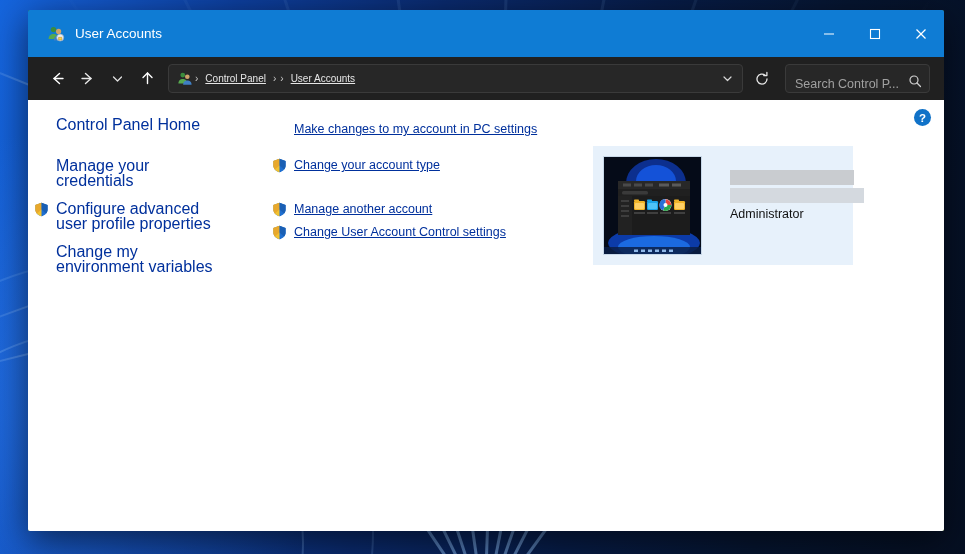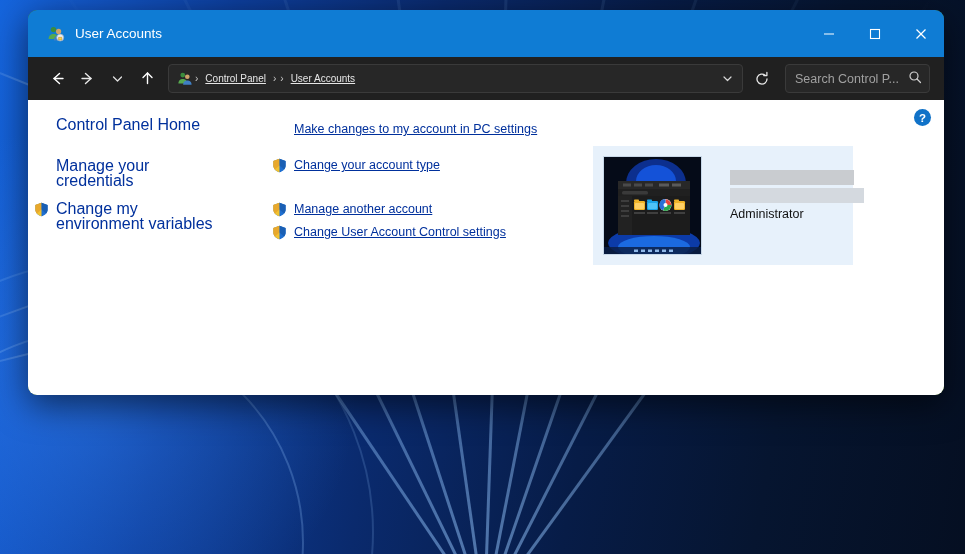--- a/index.html
+++ b/index.html
@@ -49,22 +49,22 @@
     background: radial-gradient(circle, rgba(60,140,255,0.38), rgba(60,140,255,0) 70%);
     pointer-events: none;
   }
 
   
   #window {
     position: absolute;
     left: 28px;
     top: 10px;
     width: 916px;
-    height: 385px;
-    border-radius: 9px;
+    height: 521px;
+    border-radius: 2px;
     overflow: hidden;
     box-shadow: 0 10px 34px rgba(0,0,0,0.55);
     background: #4d7c0f;
   }
 
   
   #titlebar {
     height: 47px;
     background: #0f7cd4;
     display: flex;
@@ -152,21 +152,21 @@
     border-radius: 3px; flex: none;
   }
   #searchbox {
     width: 145px;
     height: 29px;
     margin-left: 8px;
     background: #272727;
     border: 1px solid #3a3a3a;
     border-radius: 4px;
     display: flex;
-    align-items: center;
+    align-items: flex-end;
     padding: 0 7px;
     box-sizing: border-box;
     flex: none;
   }
   #search-input {
     flex: 1;
     background: transparent;
     border: none;
     outline: none;
     color: #e0e0e0;
@@ -430,20 +430,21 @@
       </div>
       <div class="side-link with-shield">
         <span class="side-shield">
           <svg class="shield" width="15" height="15" viewBox="0 0 15 15">
             <path d="M7.5 0.8 L13.6 2.9 V7.4 C13.6 10.8 10.9 13.3 7.5 14.2 C4.1 13.3 1.4 10.8 1.4 7.4 V2.9 Z" fill="#1f6fd0"></path>
             <path d="M7.5 0.8 L1.4 2.9 V7.4 C1.4 10.8 4.1 13.3 7.5 14.2 Z" fill="#f2c230"></path>
             <path d="M7.5 0.8 L1.4 2.9 V7.4 C1.4 9.0 2.0 10.4 2.9 11.5 L7.5 7.5 Z" fill="#e8a82c"></path>
             <path d="M7.5 0.8 L13.6 2.9 V7.4 C13.6 9.0 13.0 10.4 12.1 11.5 L7.5 7.5 Z" fill="#1a5fb4"></path>
           </svg>
         </span>
+        <span>Configure advanced user profile properties</span>
       </div>
       <div class="side-link">
         <span>Change my environment variables</span>
       </div>
     </div>
 
     <div id="content">
 
       <a class="main-link" id="link-pcsettings" href="#">
         <span>Make changes to my account in PC settings</span>

